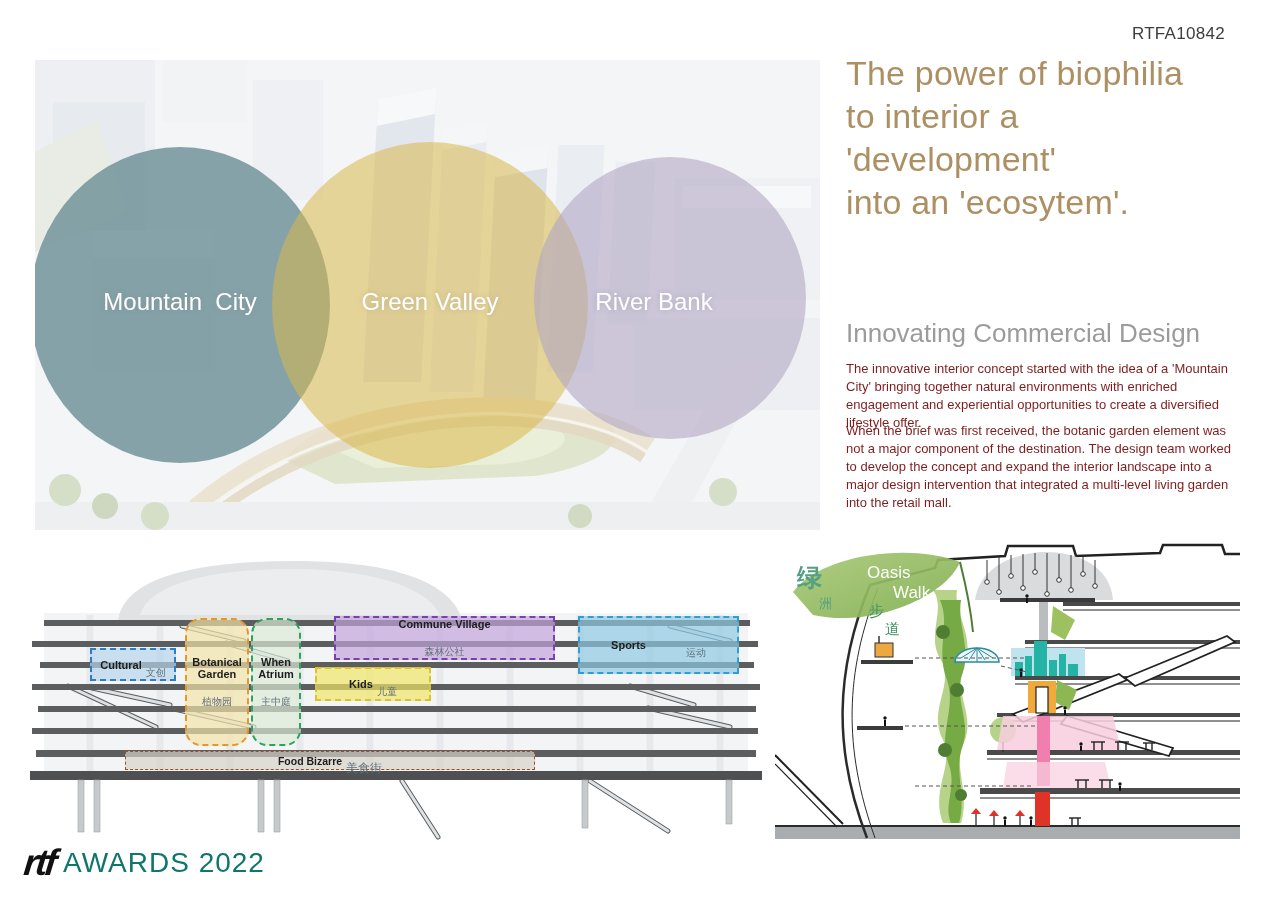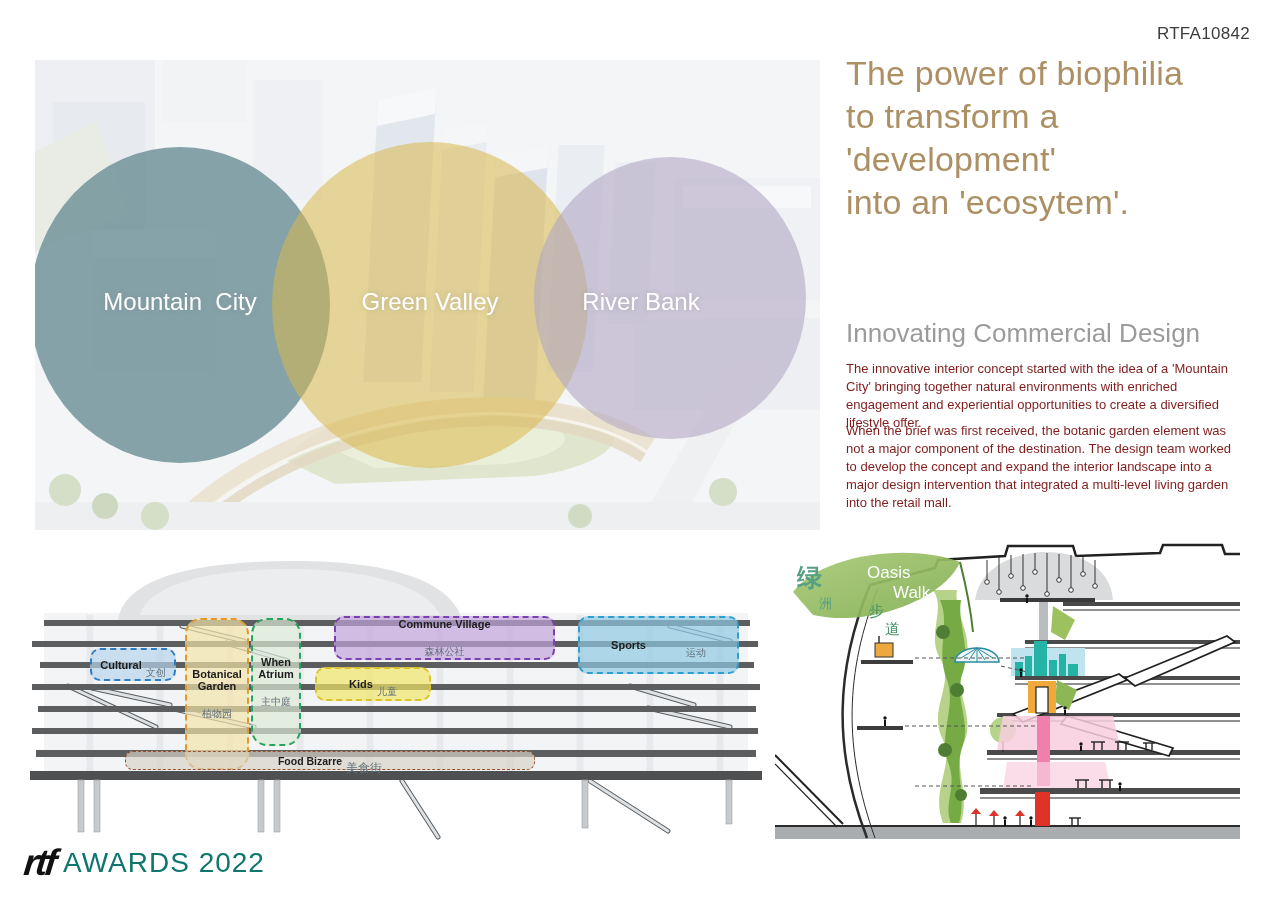--- a/index.html
+++ b/index.html
@@ -1,46 +1,46 @@
 <!DOCTYPE html>
 <html><head>
 <meta charset="utf-8">
 <style>
   html,body{margin:0;padding:0;}
   body{
     width:1273px;height:900px;position:relative;background:#ffffff;
     font-family:"Liberation Sans", sans-serif;overflow:hidden;
   }
   
-  .code{position:absolute;top:24px;right:23px;font-size:17px;color:#3d3d3d;letter-spacing:.3px;}
+  .code{position:absolute;top:24px;right:48px;font-size:17px;color:#3d3d3d;letter-spacing:.3px;}
   
   .hero{position:absolute;left:35px;top:60px;width:785px;height:470px;overflow:hidden;}
   .hero svg{display:block;}
   .circle-label{
     position:absolute;width:220px;text-align:center;color:#ffffff;font-size:24px;
     font-weight:400;white-space:pre;text-shadow:0 0 5px rgba(110,110,110,.25);
   }
   
   .headline{position:absolute;left:846px;top:52px;font-size:34px;line-height:43px;font-weight:300;letter-spacing:.2px;}
   .sec-title{position:absolute;left:846px;top:318px;font-size:26px;color:#9b9b9b;font-weight:400;}
   .para{position:absolute;left:846px;width:398px;font-size:13px;line-height:18px;color:#7f1d1d;}
   .p1{top:360px;}
   .p2{top:422px;}
   
   .zoning{position:absolute;left:30px;top:555px;width:732px;height:290px;}
   .zoning svg{position:absolute;left:0;top:0;}
   .zone{
-    position:absolute;border:2px dashed #888;border-radius:10px;
+    position:absolute;border:2px dashed #888;border-radius:0;
     display:flex;align-items:center;justify-content:center;text-align:center;box-sizing:border-box;
   }
   .zone.col{flex-direction:column;line-height:12px;}
   .zone .en{font-weight:bold;font-size:11px;color:#1c1c1c;}
   .zone .zh{font-size:10px;color:#5f6f78;margin-top:16px;}
   .zone .zh.inline{margin-left:4px;}
-  .zone.thin{border-width:1.5px;border-radius:8px;}
+  .zone.thin{border-width:1.5px;border-radius:0;}
   
   .sketch{position:absolute;left:775px;top:540px;width:465px;height:302px;}
   
   .footer{position:absolute;left:24px;top:845px;display:flex;align-items:center;gap:9px;}
   .rtf-logo{
     font-weight:800;font-style:italic;font-size:37px;letter-spacing:-3px;color:#111;
     transform:skewX(-6deg);line-height:36px;
   }
   .awards{font-size:28px;color:#0f766e;letter-spacing:1px;font-weight:400;}
 </style>
@@ -92,26 +92,26 @@
     <circle cx="688" cy="432" r="14" fill="#b9c8a2"></circle>
 
     <rect x="0" y="0" width="785" height="470" fill="#ffffff" opacity="0.40"></rect>
 
     <ellipse cx="145" cy="245" rx="150" ry="158" fill="#6e9097" fill-opacity="0.82"></ellipse>
     <ellipse cx="395" cy="245" rx="158" ry="163" fill="#d8b84a" fill-opacity="0.55"></ellipse>
     <ellipse cx="635" cy="238" rx="136" ry="141" fill="#b0a7c3" fill-opacity="0.6"></ellipse>
   </svg>
   <div class="circle-label" style="left:35px;top:228px;">Mountain  City</div>
   <div class="circle-label" style="left:285px;top:228px;">Green Valley</div>
-  <div class="circle-label" style="left:496px;top:228px;">River Bank</div>
+  <div class="circle-label" style="left:509px;top:228px;">River Bank</div>
 </div>
 
 <div class="headline" style="color: rgb(172, 144, 99);">
   <div>The power of biophilia</div>
-  <div>to transform a</div>
+  <div>to interior a</div>
   <div>'development'</div>
   <div>into an 'ecosytem'.</div>
 </div>
 
 <div class="sec-title">Innovating Commercial Design</div>
 <div class="para p1">The innovative interior concept started with the idea of a 'Mountain City' bringing together natural environments with enriched engagement and experiential opportunities to create a diversified lifestyle offer.</div>
 <div class="para p2">When the brief was first received, the botanic garden element was not a major component of the destination. The design team worked to develop the concept and expand the interior landscape into a major design intervention that integrated a multi-level living garden into the retail mall.</div>
 
 <div class="zoning">
   <svg width="732" height="290" viewBox="0 0 732 290">
@@ -176,21 +176,21 @@
         <rect x="244" y="225" width="6" height="52"></rect>
       <rect x="552" y="225" width="6" height="48"></rect>
         <rect x="696" y="225" width="6" height="44"></rect>
     </g>
   </svg>
 
   <div class="zone" style="left: 60px; top: 93px; width: 86px; height: 33px; border-color: rgb(45, 125, 194); background-color: rgba(183, 211, 236, 0.69);">
     <span class="en">Cultural</span>
     <span class="zh inline">文创</span>
   </div>
-  <div class="zone col" style="left: 155px; top: 63px; width: 64px; height: 152px; border-radius: 16px; border-color: rgb(230, 151, 39); background-color: rgba(244, 228, 169, 0.69);">
+  <div class="zone col" style="left: 155px; top: 63px; width: 64px; height: 128px; border-radius: 16px; border-color: rgb(230, 151, 39); background-color: rgba(244, 228, 169, 0.69);">
     <span class="en">Botanical Garden</span>
     <span class="zh">植物园</span>
   </div>
   <div class="zone col" style="left: 221px; top: 63px; width: 50px; height: 128px; border-radius: 16px; border-color: rgb(42, 163, 94); background-color: rgba(220, 235, 216, 0.69);">
     <span class="en">When Atrium</span>
     <span class="zh">主中庭</span>
   </div>
   <div class="zone col" style="left: 304px; top: 61px; width: 221px; height: 44px; border-color: rgb(122, 63, 176); background-color: rgba(194, 163, 219, 0.69);">
     <span class="en">Commune Village</span>
     <span class="zh">森林公社</span>

